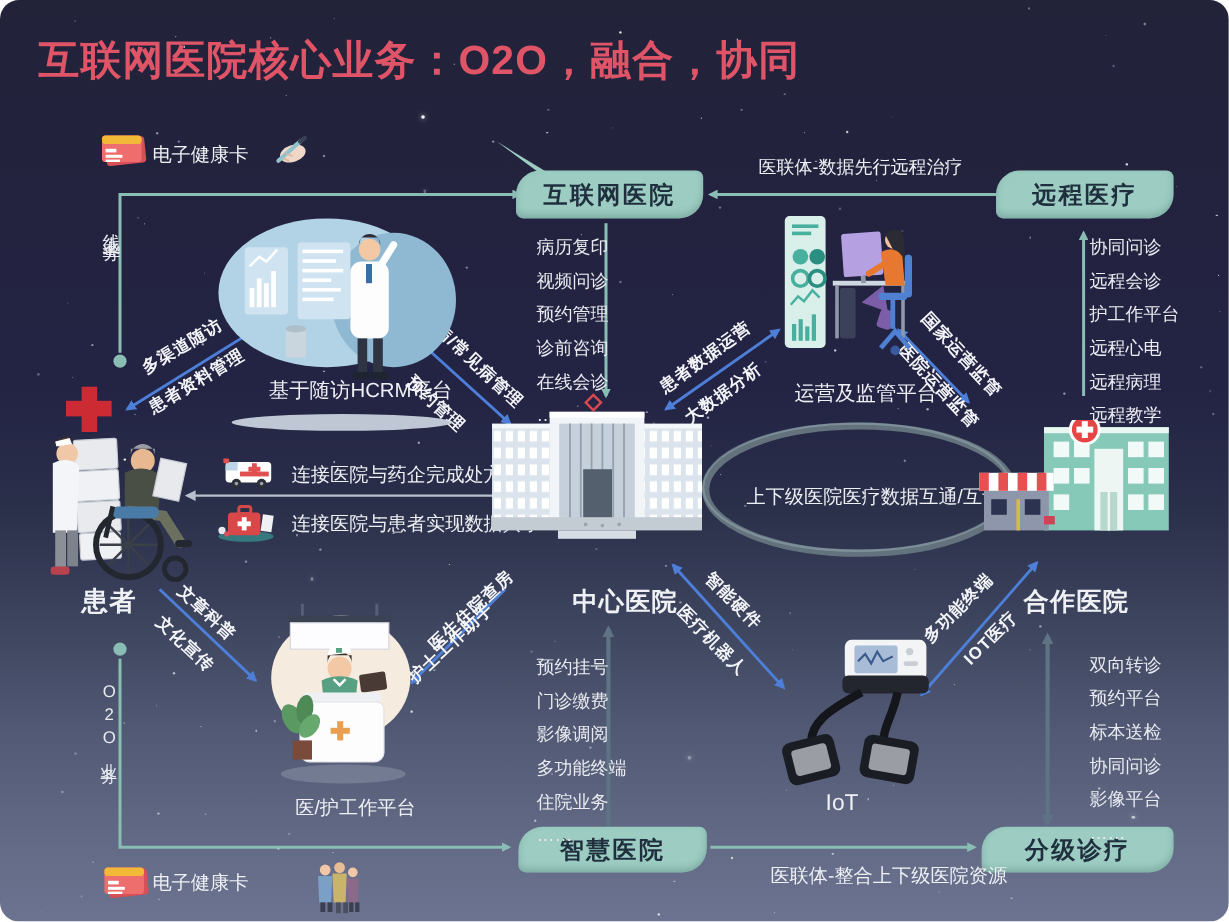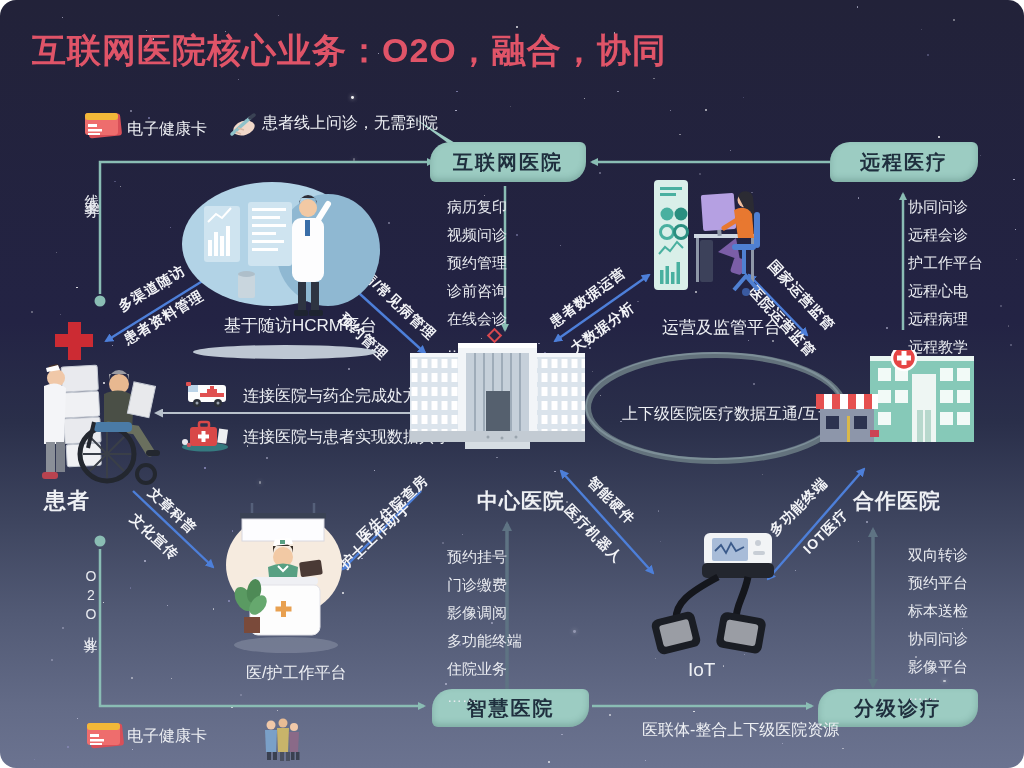--- a/index.html
+++ b/index.html
@@ -259,21 +259,21 @@
         <rect x="4" y="19" width="14" height="2.5" fill="#fff"></rect>
         <rect x="4" y="23" width="12" height="2" fill="#fff"></rect>
   </svg>
   <div class="wtext mid" style="left:127px;top:119px">电子健康卡</div>
   <svg class="abs" style="left:226px;top:112px" width="32" height="26" viewBox="0 0 32 26">
     <ellipse cx="18" cy="16" rx="11" ry="7" fill="#f0d7c8" transform="rotate(-18 18 16)"></ellipse>
     <path d="M6,22 L24,6" stroke="#8fc2ca" stroke-width="3.5" stroke-linecap="round"></path>
     <path d="M24,6 L28,3" stroke="#3a4254" stroke-width="3.5" stroke-linecap="round"></path>
     <path d="M10,20 l5,2 M12,16 l6,2" stroke="#d8b8a4" stroke-width="1.5"></path>
   </svg>
-  <div class="wtext mid" style="left:262px;top:113px">患者线上问诊，无需到院</div>
+  <div class="wtext mid" style="left:632px;top:130px;font-size:15px">医联体-数据先行远程治疗</div>
 
   <div class="node" style="left:430px;top:142px;width:156px;height:40px">互联网医院</div>
   <div class="node" style="left:830px;top:142px;width:148px;height:40px">远程医疗</div>
   <div class="node" style="left:432px;top:689px;width:157px;height:38px">智慧医院</div>
   <div class="node" style="left:818px;top:689px;width:160px;height:38px">分级诊疗</div>
 
   <div class="list" style="left:447px;top:196px">
         <div>病历复印</div>
         <div>视频问诊</div>
         <div>预约管理</div>
@@ -302,21 +302,21 @@
         <div>双向转诊</div>
         <div>预约平台</div>
         <div>标本送检</div>
         <div>协同问诊</div>
         <div>影像平台</div>
         <div>……</div>
       </div>
 
   <div class="vrail" style="left:82px;top:182px">线上业务</div>
   <div class="vrail" style="left:82px;top:568px;font-size:14px">O2O业务</div>
-  <div class="wtext big" style="left:44px;top:486px;font-size:22px">患者</div>
+  <div class="wtext big" style="left:68px;top:486px;font-size:22px">患者</div>
   <div class="wtext big" style="left:477px;top:487px">中心医院</div>
   <div class="wtext big" style="left:853px;top:487px">合作医院</div>
   <div class="wtext" style="left:688px;top:659px;font-size:19px">IoT</div>
 
   <div class="wtext" style="left:224px;top:314px;font-size:17px">基于随访HCRM平台</div>
   <div class="wtext" style="left:662px;top:316px;font-size:17px">运营及监管平台</div>
   <div class="wtext mid" style="left:243px;top:386px">连接医院与药企完成处方流转</div>
   <div class="wtext mid" style="left:243px;top:427px">连接医院与患者实现数据共享</div>
   <div class="wtext mid" style="left:622px;top:404px">上下级医院医疗数据互通/互认</div>
   <div class="wtext mid" style="left:246px;top:663px">医/护工作平台</div>

